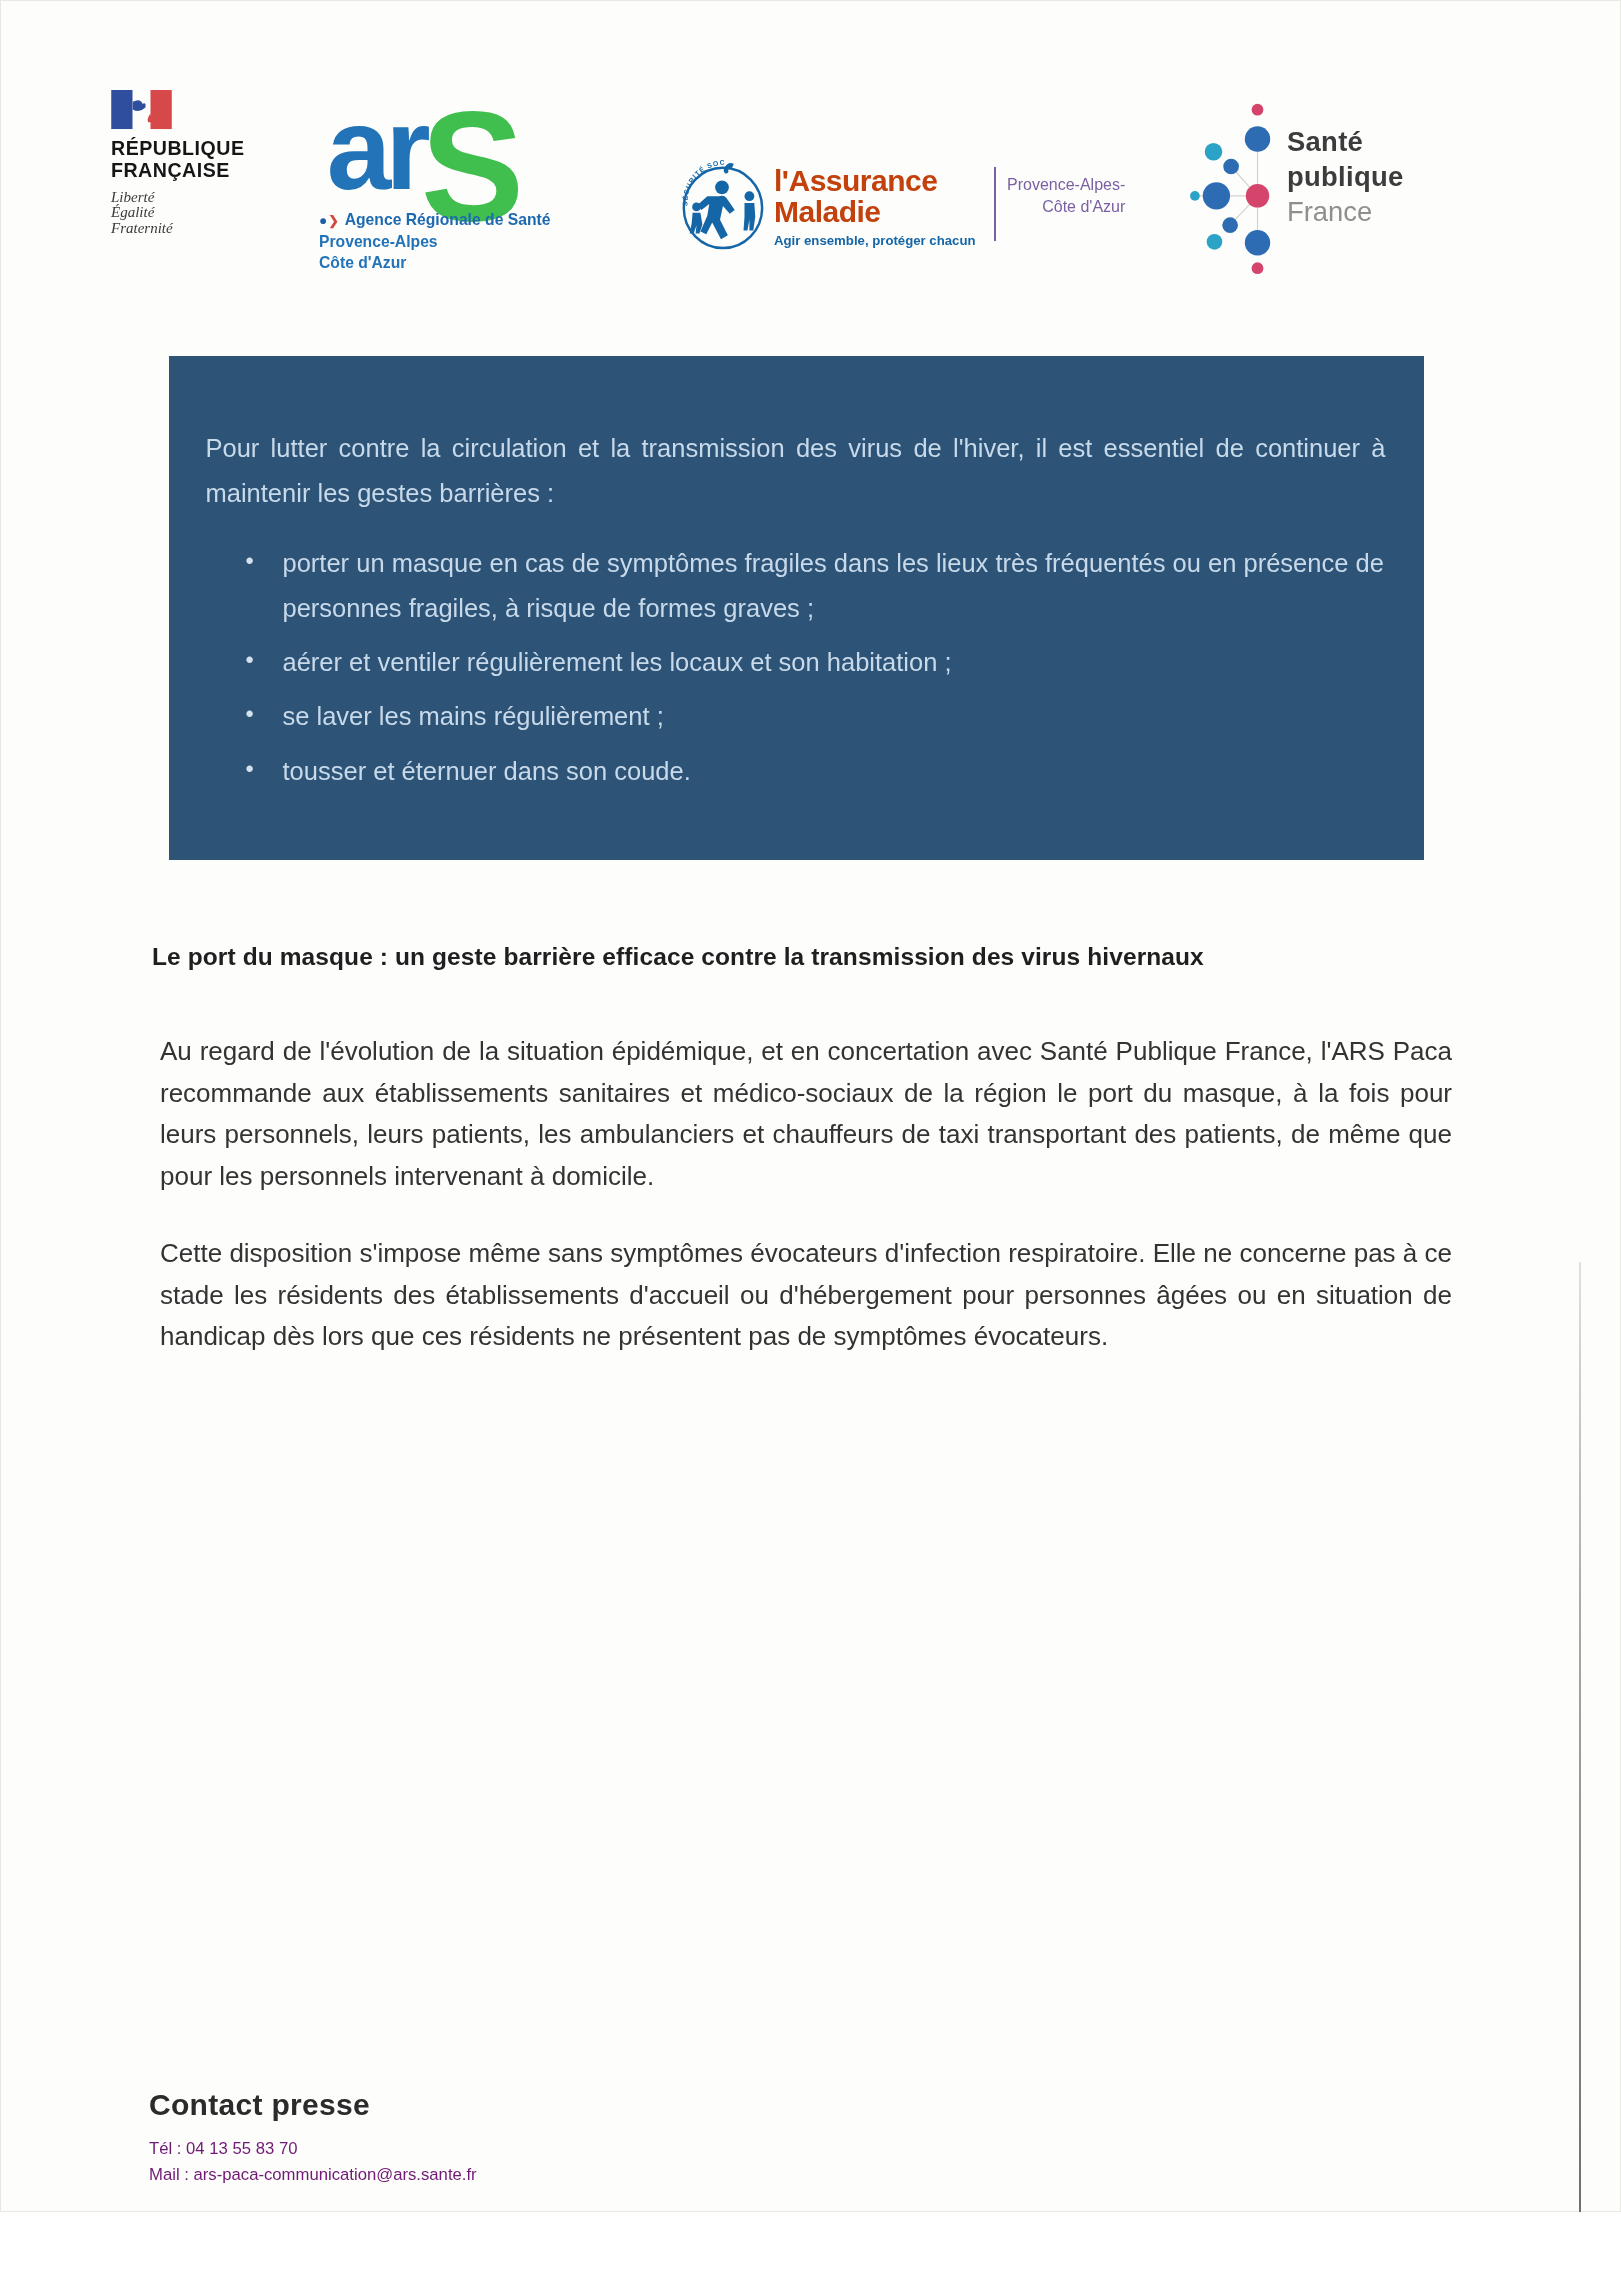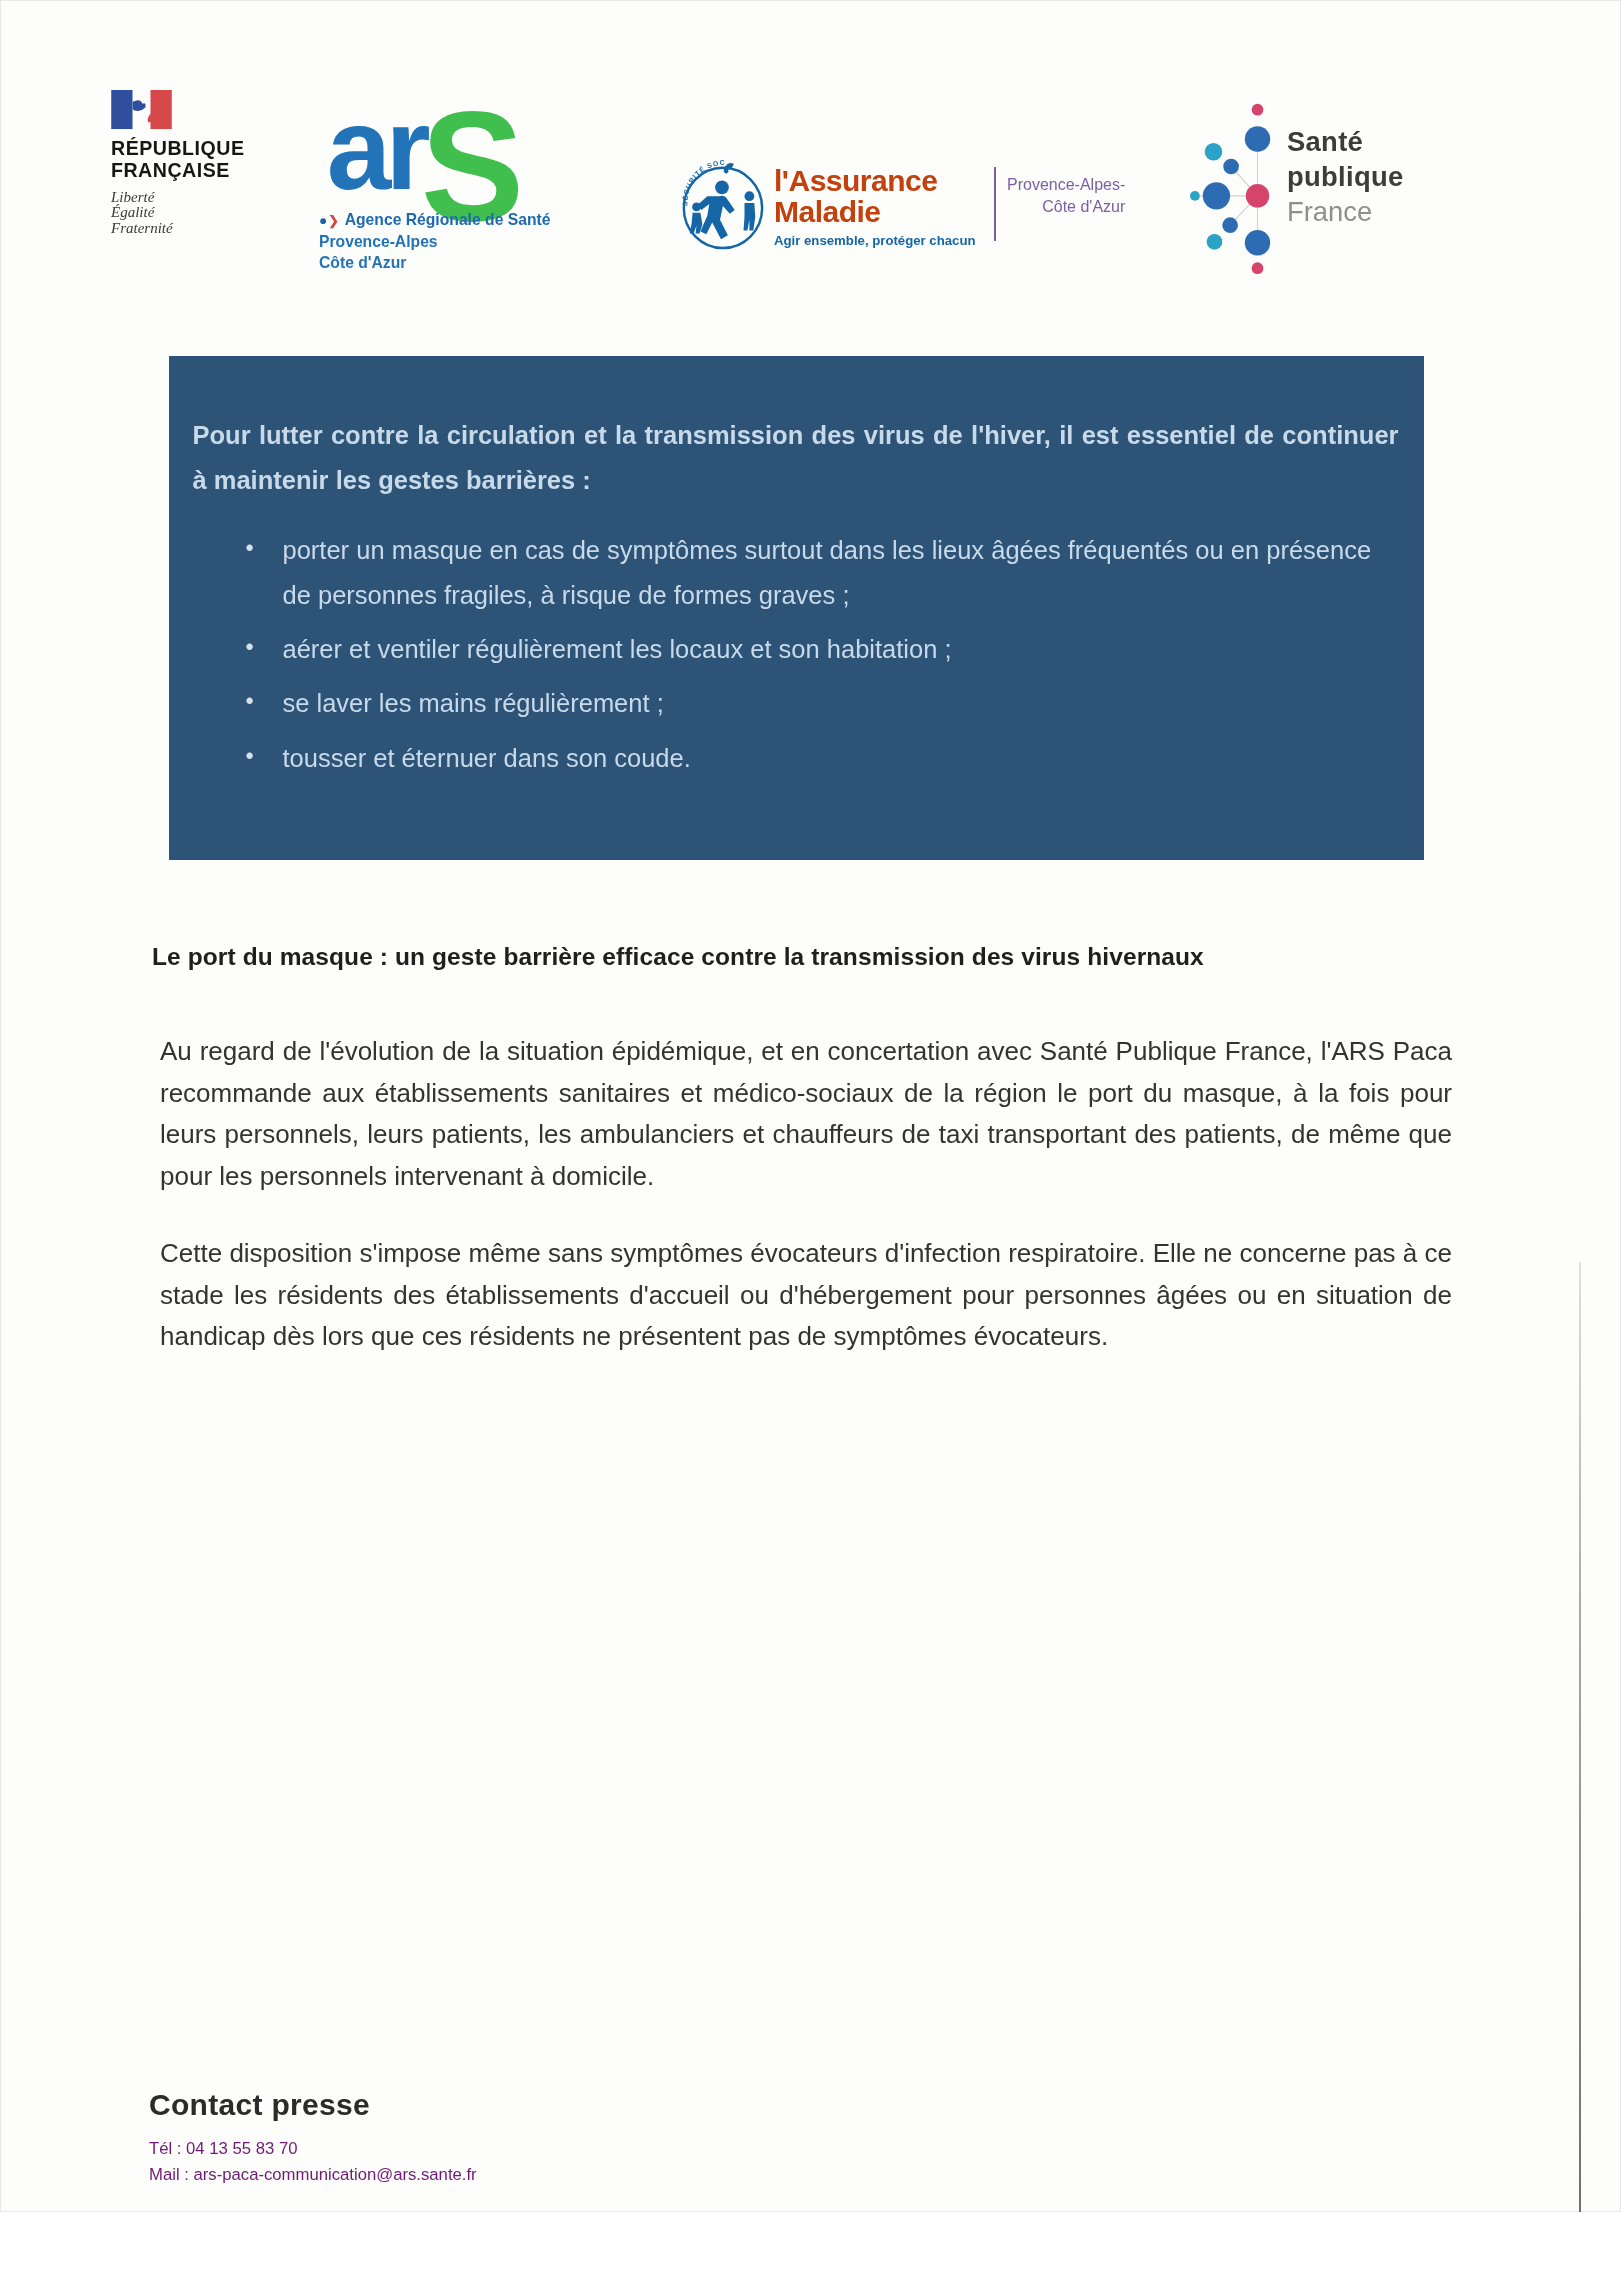--- a/index.html
+++ b/index.html
@@ -44,21 +44,21 @@
   .banner{
     position:absolute;left:169px;top:356px;width:1255px;height:504px;
     background:#2d5377;box-sizing:border-box;
     padding:57px 25.5px 29px 23.5px;
     color:#c8daea;
   }
   .banner-title{
     margin:0 0 35px 0;text-align:center;
     font-size:29px;font-weight:bold;letter-spacing:0.5px;color:#eef4f9;
   }
-  .banner-intro{margin:0;font-size:25.5px;line-height:1.75;text-align:justify;color:#c8daea;font-weight:bold;}
+  .banner-intro{margin:13px;font-size:25.5px;line-height:1.75;text-align:justify;color:#c8daea;}
   .banner-list{margin:25.5px 0 0 0;padding:0;list-style:none;}
   .banner-list li{
     position:relative;margin:0 0 8.8px 0;padding-left:90px;
     font-size:25.5px;line-height:1.78;text-align:left;color:#c8daea;
   }
   .banner-list .b-dot{
     position:absolute;left:53px;top:0;font-size:23.5px;color:#d4e2ee;
   }
 
   
@@ -181,21 +181,21 @@
       <div class="spf-l2">publique</div>
       <div class="spf-l3">France</div>
     </div>
   </div>
 
   <section class="banner">
     <p class="banner-intro">Pour lutter contre la circulation et la transmission des virus de l'hiver, il est essentiel de continuer à maintenir les gestes barrières :</p>
     <ul class="banner-list">
       <li>
         <span class="b-dot">•</span>
-        <span>porter un masque en cas de symptômes surtout dans les lieux âgées fréquentés ou en présence de personnes fragiles, à risque de formes graves ;</span>
+        <span>porter un masque en cas de symptômes fragiles dans les lieux très fréquentés ou en présence de personnes fragiles, à risque de formes graves ;</span>
       </li>
       <li>
         <span class="b-dot">•</span>
         <span>aérer et ventiler régulièrement les locaux et son habitation ;</span>
       </li>
       <li>
         <span class="b-dot">•</span>
         <span>se laver les mains régulièrement ;</span>
       </li>
       <li>

